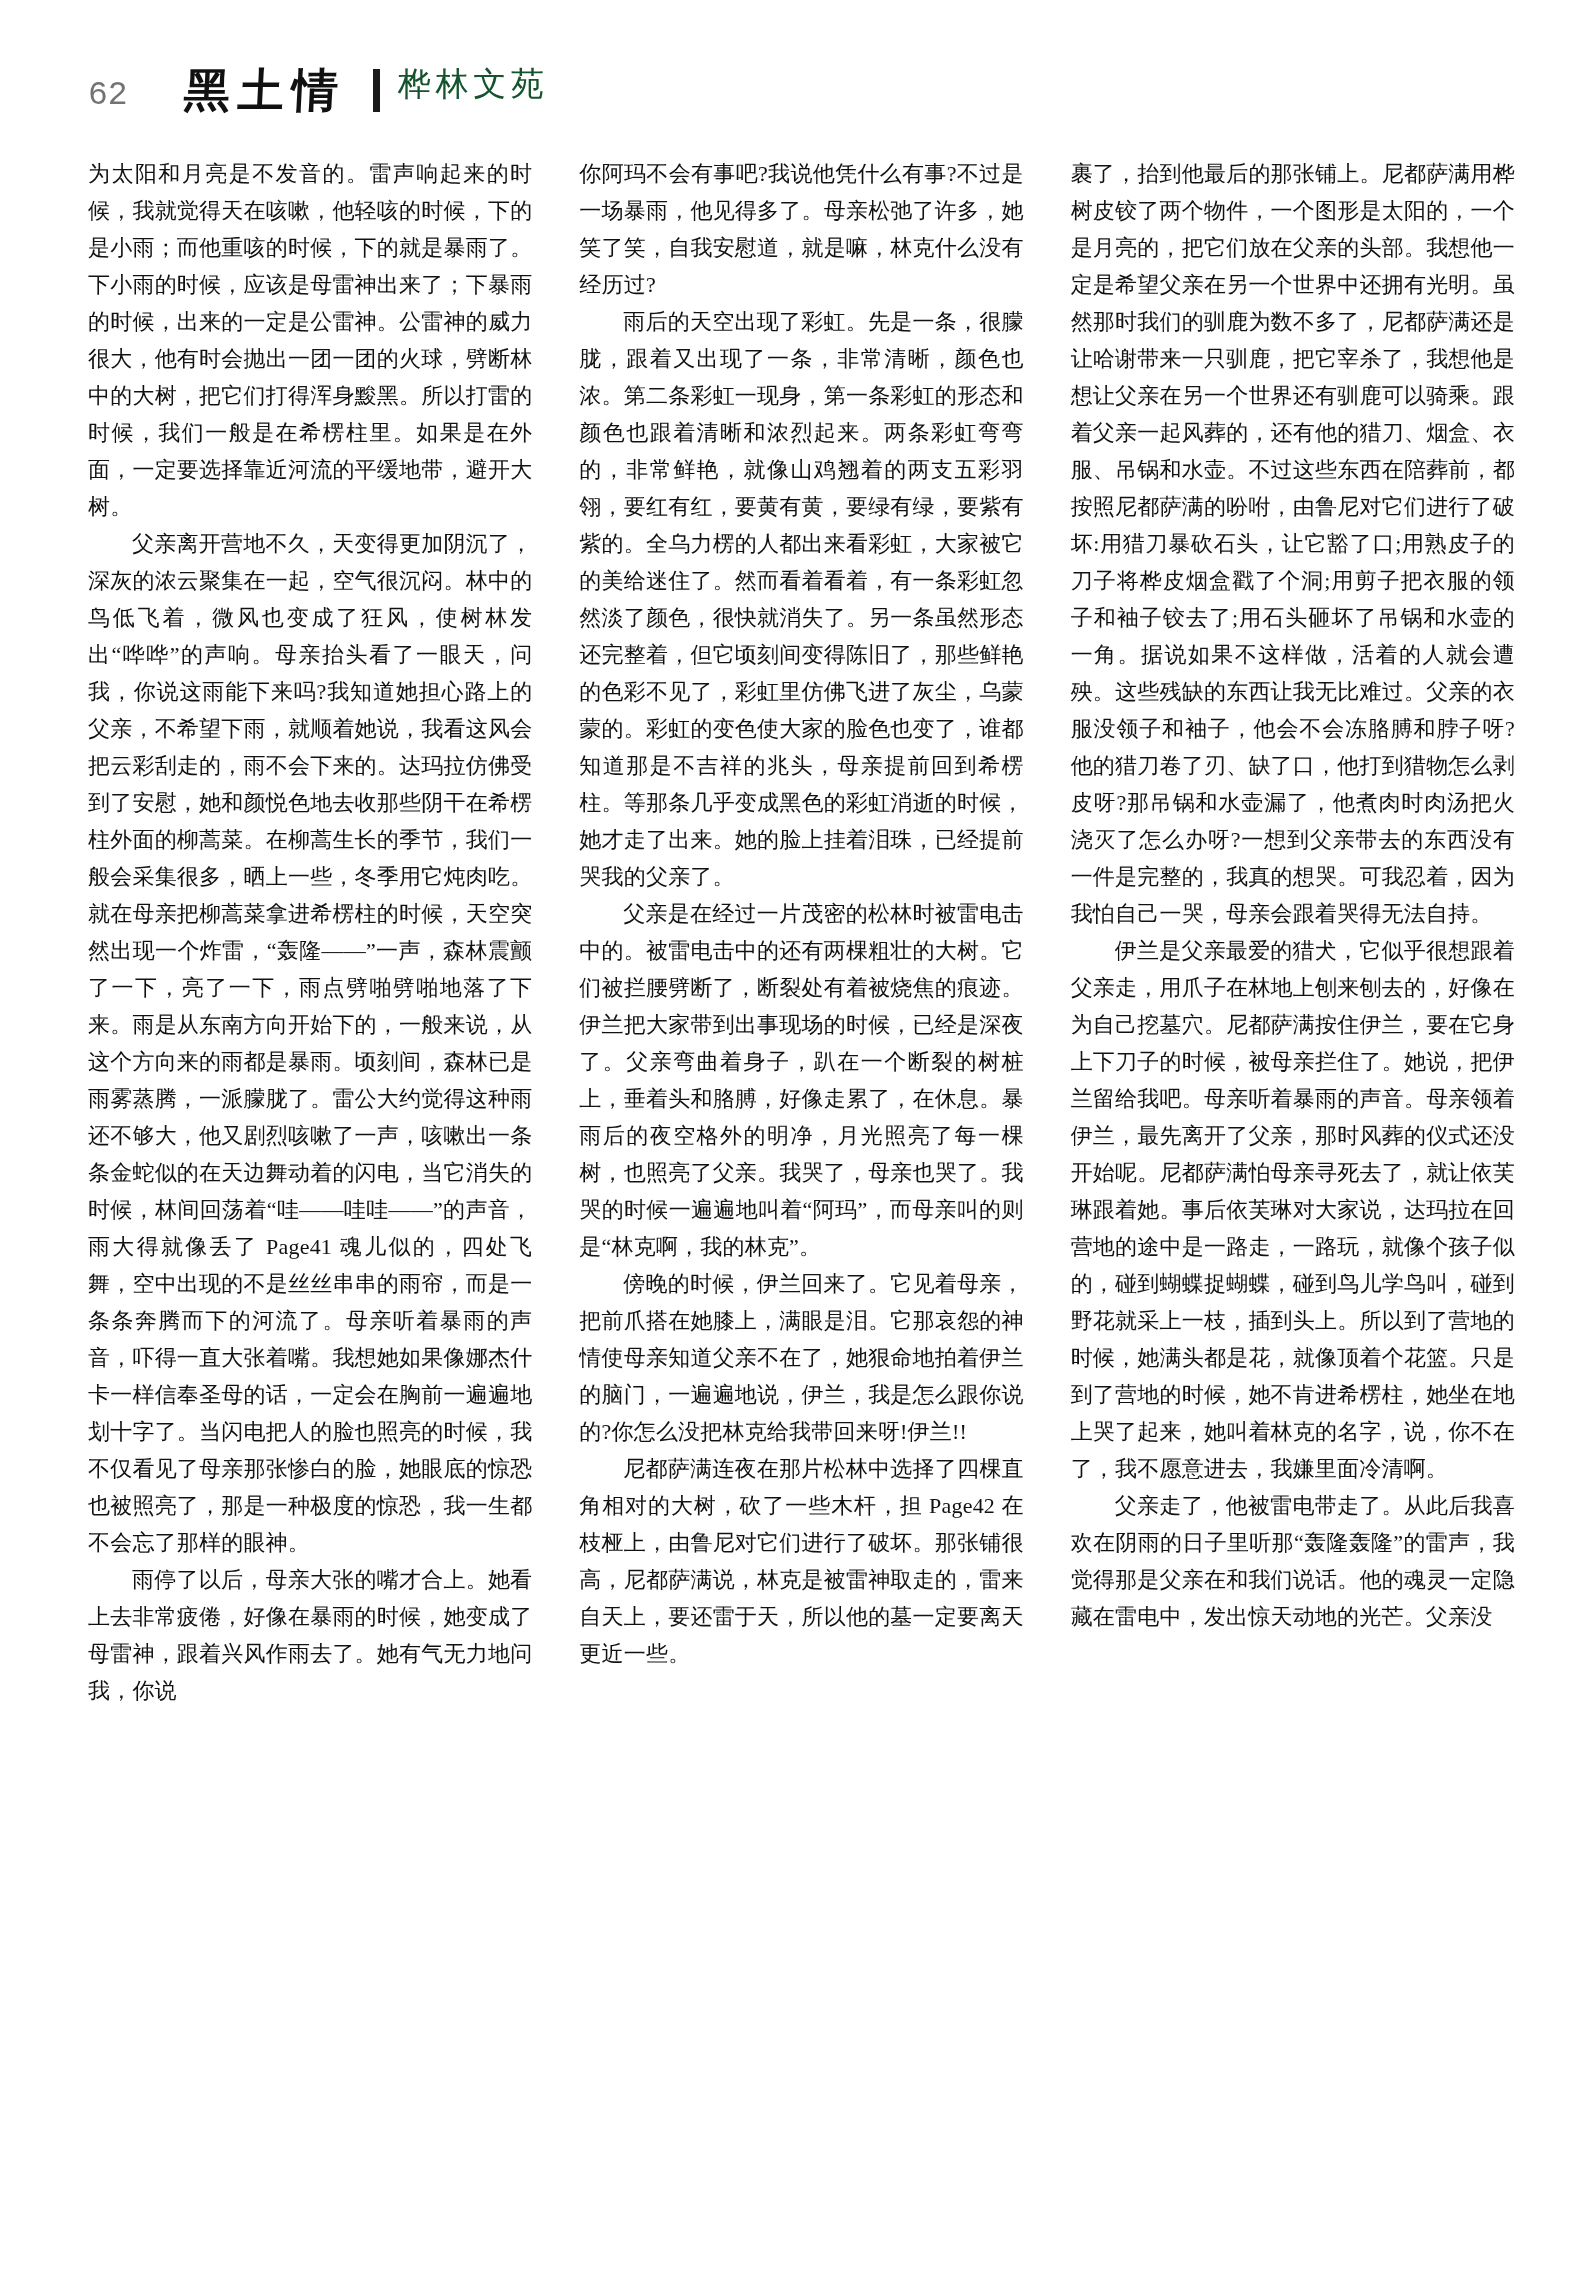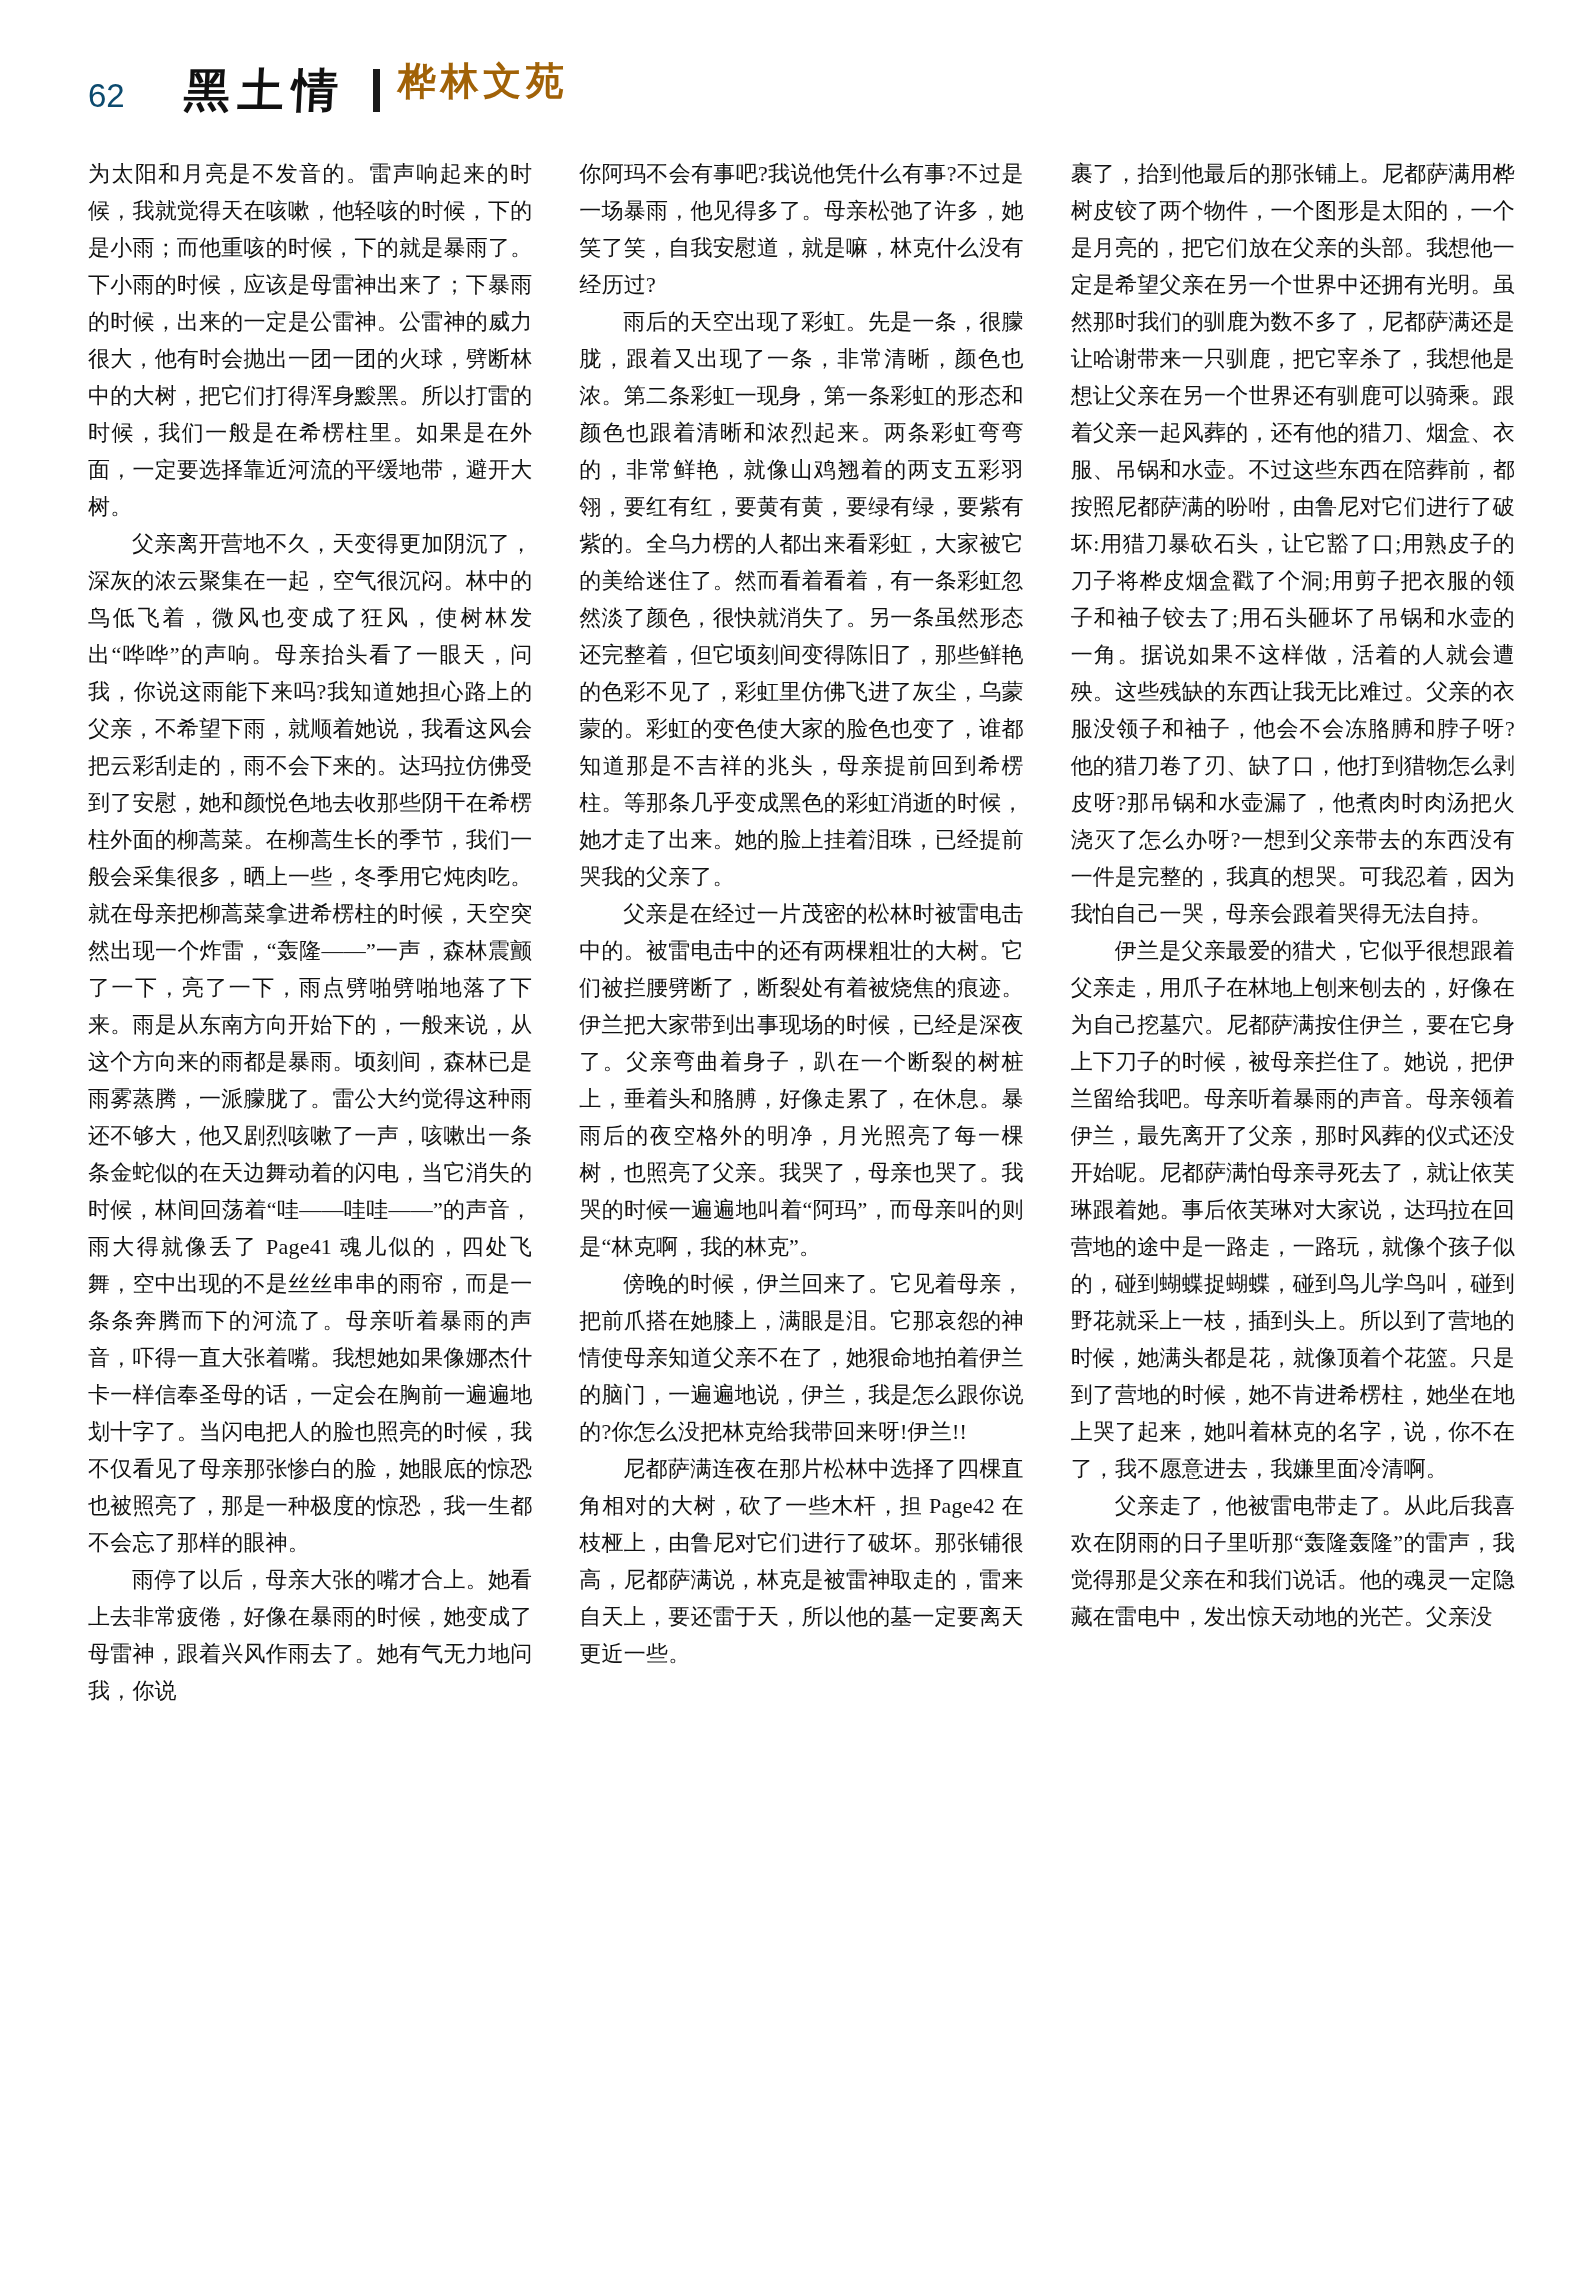--- a/index.html
+++ b/index.html
@@ -27,24 +27,24 @@
   .header {
     position: absolute;
     left: 88px;
     top: 46px;
     width: 1427px;
     height: 72px;
     display: flex;
     align-items: flex-end;
   }
   .page-number {
-    font-family: Liberation Sans, sans-serif;
+    font-family: Liberation Mono, monospace;
     font-size: 33px;
     font-weight: 400;
-    color: #0c4a6e;
+    color: #737373;
     width: 96px;
     line-height: 1;
     padding-bottom: 6.4px;
   }
   .masthead-title {
     font-family: "DejaVu Serif", serif;
     font-size: 46px;
     font-weight: 700;
     letter-spacing: 8px;
     color: #111111;
@@ -54,24 +54,24 @@
     transform: skewX(-3deg);
   }
   .masthead-divider {
     width: 7.2px;
     height: 43px;
     background: #1a1a1a;
     margin: 0 17.5px 6.4px 27px;
   }
   .masthead-sub {
     font-family: "DejaVu Serif", serif;
-    font-size: 38px;
-    font-weight: 700;
+    font-size: 33px;
+    font-weight: 400;
     letter-spacing: 4.8px;
-    color: #a16207;
+    color: #14532d;
     padding-bottom: 11px;
   }
   
   .columns {
     position: absolute;
     left: 88px;
     top: 155px;
     width: 1427px;
     height: 2073px;
     display: flex;

